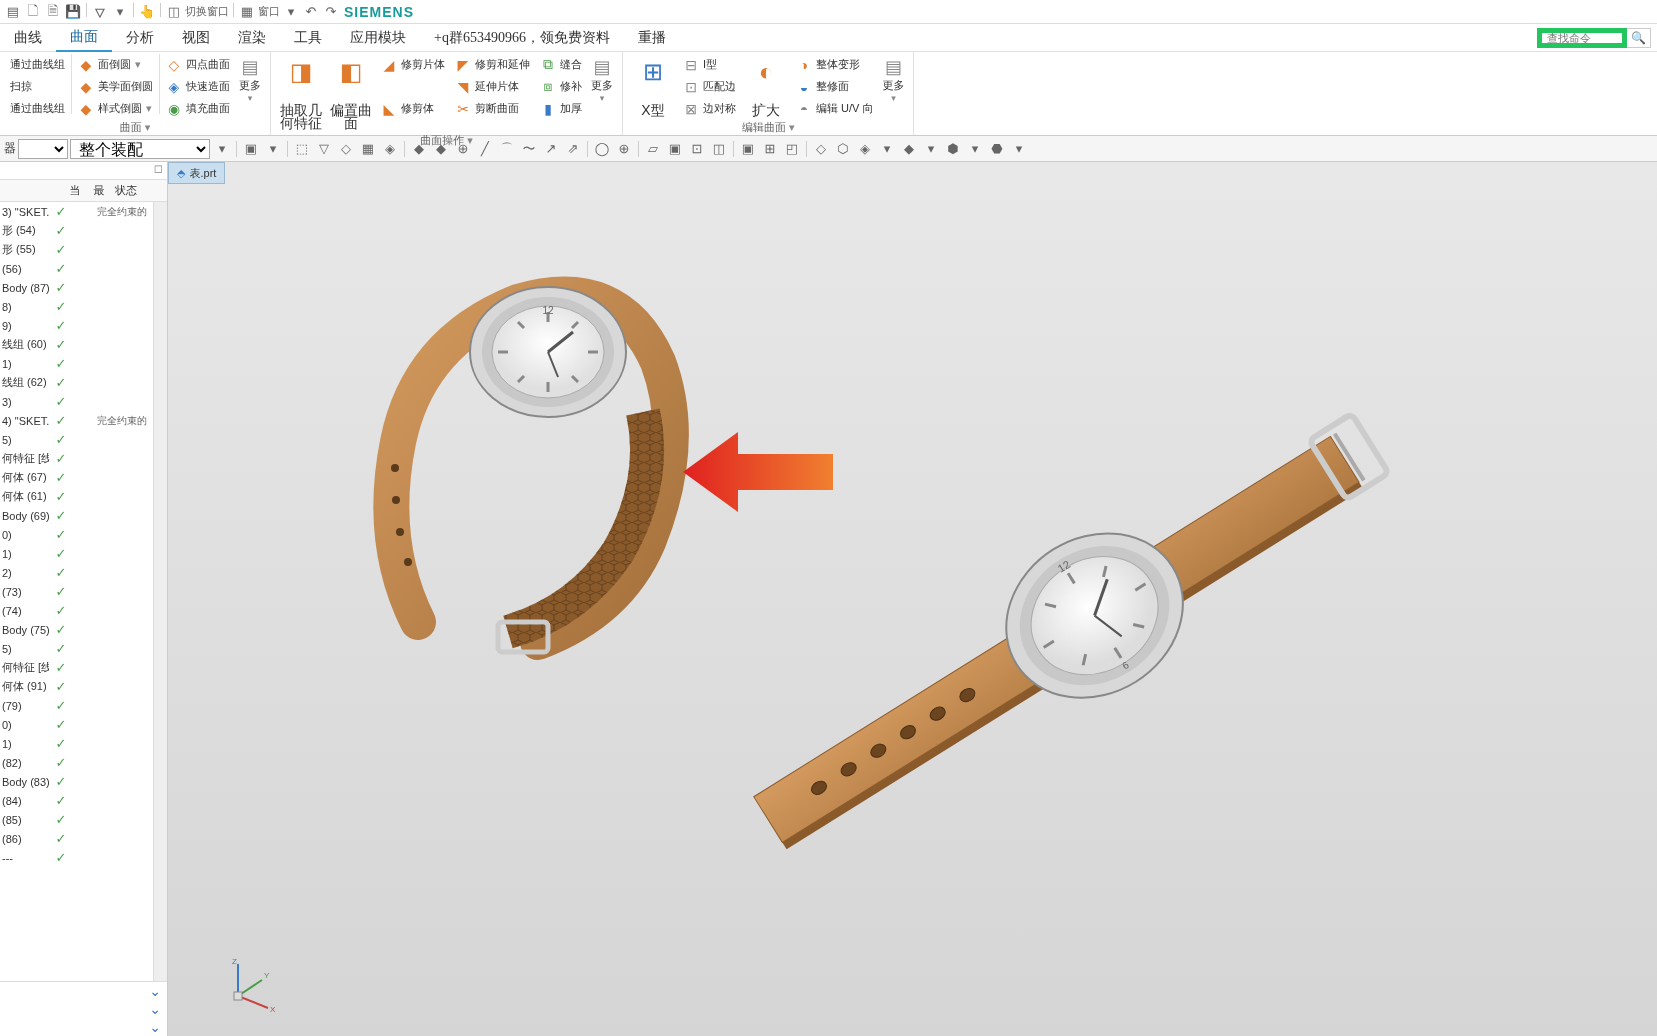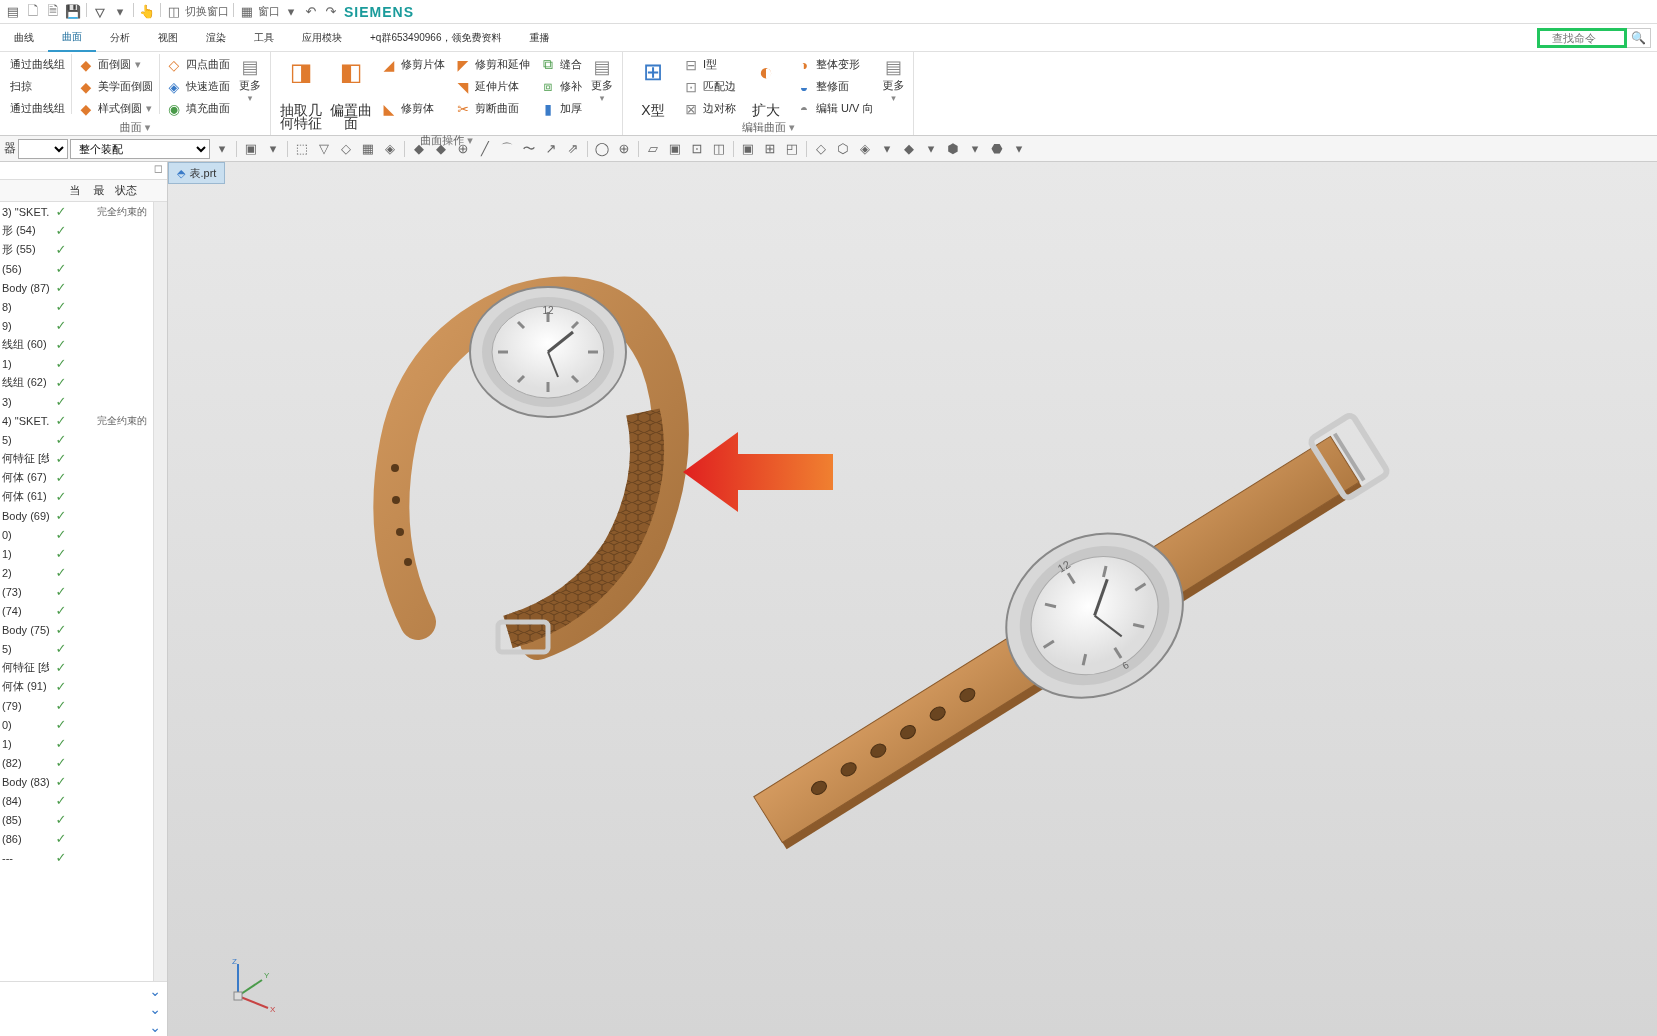--- a/index.html
+++ b/index.html
@@ -9,24 +9,24 @@
 .title-bar { height: 24px; background: #fff; display: flex; align-items: center; border-bottom: 1px solid #ddd; }
 .title-left { display: flex; align-items: center; gap: 4px; padding: 0 4px; }
 .title-qat { display: flex; gap: 2px; }
 .title-qat span { width: 18px; height: 18px; display: inline-flex; align-items: center; justify-content: center; color: #666; cursor: pointer; font-size: 13px; }
 .title-qat .sep { width: 1px; height: 14px; background: #ccc; margin: 0 2px; }
 .title-center { flex: 1; text-align: center; font-size: 12px; color: #555; }
 .title-right { padding-right: 8px; font-weight: bold; color: #1a9b9b; letter-spacing: 1px; font-size: 14px; }
 
 
 .menu-bar { height: 28px; background: #fff; display: flex; align-items: center; border-bottom: 1px solid #e0e0e0; }
-.menu-item { padding: 0 14px; height: 28px; display: flex; align-items: center; font-size: 10px; cursor: pointer; color: #333; }
+.menu-item { padding: 0 14px; height: 28px; display: flex; align-items: center; font-size: 14px; cursor: pointer; color: #333; font-family: Liberation Serif, serif; }
 .menu-item.active { background: #fff; border-bottom: 2px solid #3399cc; color: #1a6b9b; }
 .menu-right { margin-left: auto; display: flex; align-items: center; padding-right: 6px; }
-.search-box { width: 90px; height: 20px; border: 3px solid #22c55e; font-size: 11px; padding: 0 12px; color: #999; margin-left: 11px; }
+.search-box { width: 90px; height: 20px; border: 5px solid #22c55e; font-size: 11px; padding: 0 5px; color: #999; margin-left: 11px; }
 .search-btn { width: 24px; height: 20px; border: 1px solid #ccc; border-left: none; display: flex; align-items: center; justify-content: center; cursor: pointer; }
 
 
 .ribbon { height: 84px; background: #fff; display: flex; border-bottom: 1px solid #ccc; }
 .ribbon-group { padding: 2px 6px; border-right: 1px solid #e0e0e0; display: flex; flex-direction: column; }
 .ribbon-group-body { flex: 1; display: flex; align-items: flex-start; gap: 2px; }
 .ribbon-group-label { text-align: center; font-size: 11px; color: #666; padding: 1px 0; }
 .ribbon-btn-lg { width: 48px; display: flex; flex-direction: column; align-items: center; cursor: pointer; padding: 2px; }
 .ribbon-btn-lg .ico { width: 32px; height: 32px; display: flex; align-items: center; justify-content: center; font-size: 24px; }
 .ribbon-btn-lg .lbl { font-size: 14px; color: #333; text-align: center; line-height: 13px; margin-top: 16px; }
@@ -38,21 +38,21 @@
 .more-btn .lbl { font-size: 11px; }
 
 
 .ic-orange { color: #e07b2e; }
 .ic-blue { color: #3a7bc8; }
 .ic-green { color: #4a9b4a; }
 .ic-gray { color: #888; }
 
 
 .toolbar { height: 26px; background: #f5f5f5; border-bottom: 1px solid #ccc; display: flex; align-items: center; padding: 0 4px; gap: 2px; }
-.toolbar .combo { height: 20px; font-size: 11px; border: 1px solid #aaa; background: #fff; padding: 0 4px; }
+.toolbar .combo { height: 20px; font-size: 16px; border: 1px solid #aaa; background: #fff; padding: 0 4px; }
 .toolbar .tb-btn { width: 20px; height: 20px; display: flex; align-items: center; justify-content: center; cursor: pointer; font-size: 13px; color: #666; }
 .toolbar .tb-sep { width: 1px; height: 16px; background: #ccc; margin: 0 2px; }
 
 
 .main { display: flex; height: calc(1036px - 24px - 28px - 84px - 26px); }
 .left-panel { width: 168px; background: #fff; border-right: 1px solid #ccc; display: flex; flex-direction: column; position: relative; }
 .panel-top-space { height: 18px; border-bottom: 1px solid #ddd; display: flex; justify-content: flex-end; padding-right: 4px; }
 .panel-header { display: flex; height: 22px; border-bottom: 1px solid #ddd; font-size: 11px; align-items: center; background: #f8f8f8; }
 .panel-header span { padding: 0 4px; }
 .panel-header .c1 { flex: 1; }

